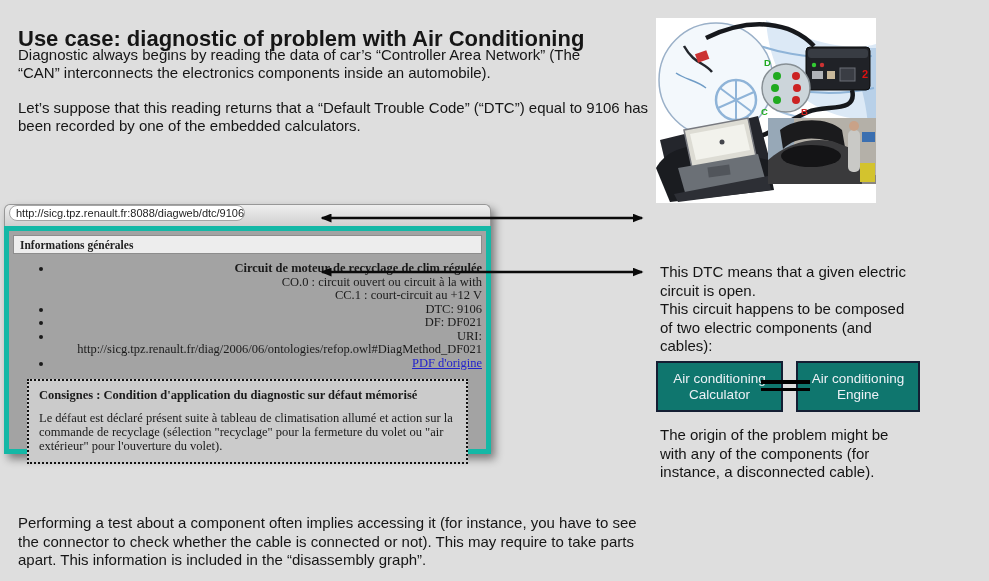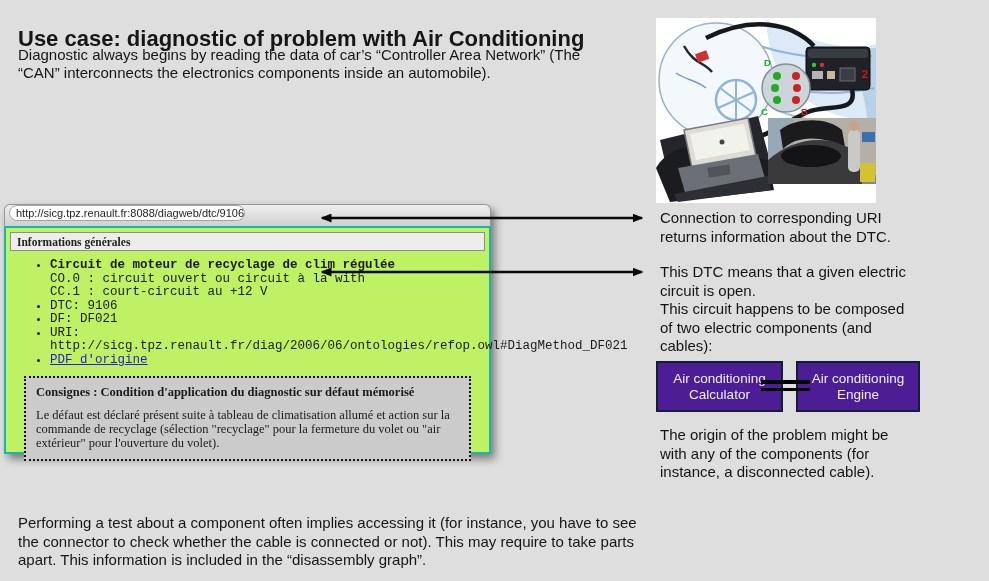--- a/index.html
+++ b/index.html
@@ -21,61 +21,62 @@
 
   
   .browser { left:4px; top:204px; width:487px; height:250px; border-radius:6px 6px 0 0;
              box-shadow:4px 5px 8px rgba(0,0,0,.45); }
   .urlbar { position:absolute; left:0; top:0; right:0; height:22px; box-sizing:border-box;
             background:linear-gradient(#efefef,#cfcfcf); border:1px solid #979797; border-bottom:none;
             border-radius:6px 6px 0 0; display:flex; align-items:flex-start; padding:0 4px; }
   .urlfield { display:flex; align-items:center; gap:4px; background:#fff; border:1px solid #a5a5a5;
               border-radius:9px; height:16px; padding:0 8px 0 2px; box-sizing:border-box; width:236px; }
   .urltext { font-size:11px; color:#1e1e1e; white-space:nowrap; }
-  .bframe { position:absolute; left:0; top:22px; right:0; bottom:0; background:#bef264;
-            border:2px solid #14b8a6; box-sizing:border-box; padding:4px 4px 0 4px; }
+  .bframe { position:absolute; left:0; top:22px; right:0; bottom:0; background:#a3a3a3;
+            border:5px solid #14b8a6; box-sizing:border-box; padding:4px 4px 0 4px; }
   .infoheader { background:#ededed; border:1px solid #8d8d8d;
                 font-family:"Liberation Serif", serif; font-weight:bold; font-size:11.5px;
                 color:#222; padding:3px 6px 2px 6px; }
-  .blist { margin:8px 0 0 0; padding-left:40px; font-family:Liberation Mono, monospace;
-           font-size:12.5px; line-height:13.5px; color:#1a1a1a; }
+  .blist { margin:8px 0 0 0; padding-left:40px; font-family:Liberation Serif, serif;
+           font-size:12.5px; line-height:13.5px; color:#1a1a1a;text-align:right; }
   .blist li { margin:0; }
   .bold { font-weight:bold; }
   .pdf { color:#2222cc; text-decoration:underline; cursor:pointer; }
   .consignes { margin:9px 14px 0 14px; background:#cbcbcb; border:2px dotted #111;
                padding:7px 13px 9px 10px; font-family:"Liberation Serif", serif; color:#1a1a1a; }
   .ctitle { font-weight:bold; font-size:12.5px; margin-bottom:8px; }
   .cbody  { font-size:12.5px; line-height:14px; }
 
   
   .rc { font-size:15px; line-height:18.5px; color:#141414; }
   .rc1 { left:660px; top:209px; width:252px; }
   .rc2 { left:660px; top:263px; width:254px; }
   .rc3 { left:660px; top:426px; width:256px; }
 
   
-  .comp-box { background:#4c1d95; border:2px solid #141e33; color:#edf1f6;
+  .comp-box { background:#0f766e; border:2px solid #141e33; color:#edf1f6;
               font-size:13.5px; line-height:16px; display:flex; align-items:center;
               justify-content:center; text-align:center; box-sizing:border-box; }
   .box1 { left:656px; top:361px; width:127px; height:51px; }
   .box2 { left:796px; top:361px; width:124px; height:51px; }
   .equals { left:761px; top:380px; width:49px; z-index:5; }
   .equals .bar { height:3.5px; background:#000; }
   .equals .bar + .bar { margin-top:4px; }
 
   .arrows { position:absolute; left:0; top:0; width:989px; height:581px;
             pointer-events:none; z-index:8; }
 </style>
 </head>
 <body>
 
 <div class="canvas">
 
   <div class="abs title">Use case: diagnostic of problem with Air Conditioning</div>
   <div class="abs para p1">Diagnostic always begins by reading the data of car’s “Controller Area Network” (The “CAN” interconnects the electronics components inside an automobile).</div>
+  <div class="abs para p2">Let’s suppose that this reading returns that a “Default Trouble Code” (“DTC”) equal to 9106 has been recorded by one of the embedded calculators.</div>
 
   <div class="abs photo">
     <svg width="220" height="185" viewBox="0 0 220 185">
       <rect x="0" y="0" width="220" height="185" fill="#ffffff"></rect>
 
       <path d="M110,2 C150,24 195,34 220,26 L220,100 C185,105 155,88 135,70 C120,56 112,30 110,2 Z" fill="#dce9f6"></path>
       <path d="M188,30 C205,55 212,90 214,130 L220,130 L220,30 Z" fill="#b8d0e8"></path>
       <path d="M70,14 C110,34 155,44 216,38" stroke="#8fb4d8" stroke-width="2" fill="none"></path>
       <path d="M95,58 C130,74 172,80 218,70" stroke="#8fb4d8" stroke-width="2" fill="none"></path>
       <path d="M120,92 C150,104 185,108 218,102" stroke="#a9c6e2" stroke-width="2" fill="none"></path>
@@ -179,21 +180,20 @@
         <path d="M0,0 L11,4.5 L0,9 Z" fill="#0a0a0a"></path>
       </marker>
       <marker id="al" markerWidth="11" markerHeight="9" refX="1.5" refY="4.5" orient="auto" markerUnits="userSpaceOnUse">
         <path d="M11,0 L0,4.5 L11,9 Z" fill="#0a0a0a"></path>
       </marker>
     </defs>
     <line x1="322" y1="218" x2="642" y2="218" stroke="#0a0a0a" stroke-width="2.6" marker-start="url(#al)" marker-end="url(#ar)"></line>
     <line x1="322" y1="272" x2="642" y2="272" stroke="#0a0a0a" stroke-width="2.6" marker-start="url(#al)" marker-end="url(#ar)"></line>
   </svg>
 
-  <div class="abs rc rc1">Connection to corresponding URI returns information about the DTC.</div>
   <div class="abs rc rc2">
     <div>This DTC means that a given electric circuit is open.</div>
     <div>This circuit happens to be composed of two electric components (and cables):</div>
   </div>
 
   <div class="abs comp-box box1">Air conditioning Calculator</div>
   <div class="abs equals">
     <div class="bar"></div>
     <div class="bar"></div>
   </div>

